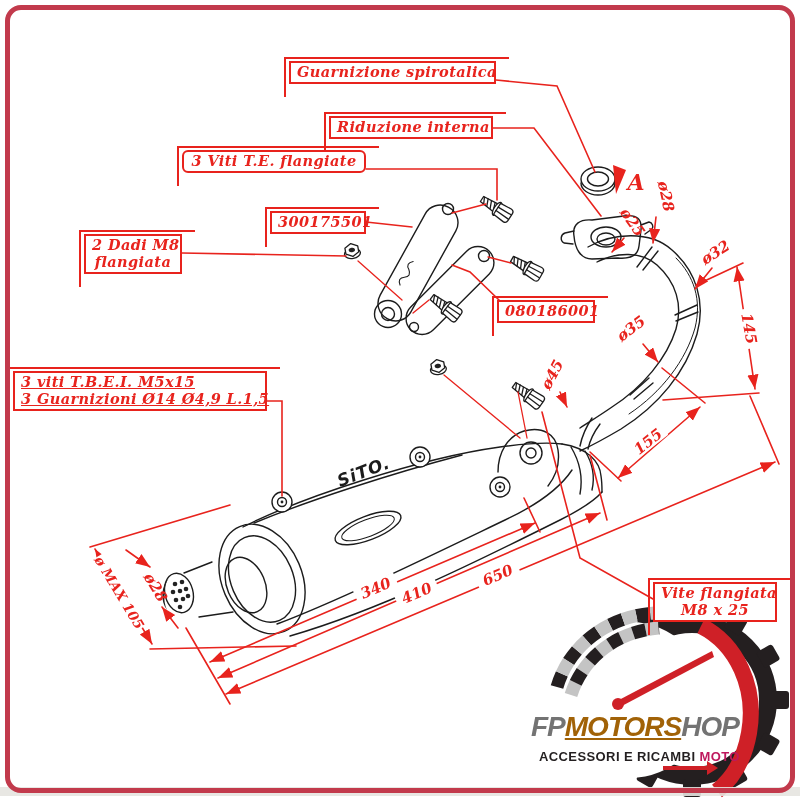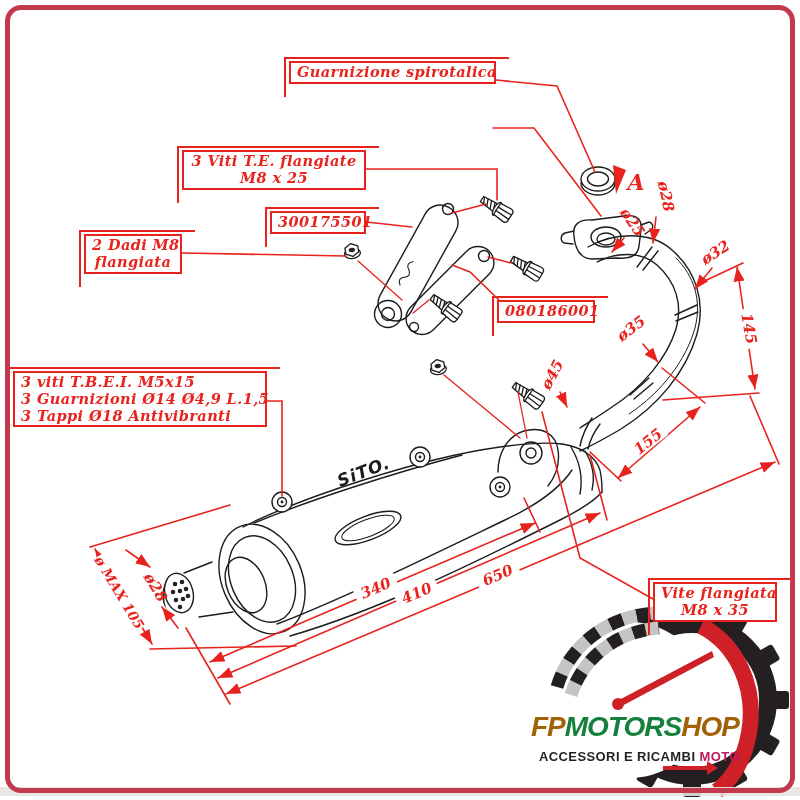--- a/index.html
+++ b/index.html
@@ -14,26 +14,26 @@
   svg{position:absolute;left:0;top:0;}
 
   
   .cad-box{position:absolute;border:2px solid var(--red);color:var(--red);background:#fff;
            font:italic 600 14.5px "DejaVu Serif",serif;letter-spacing:.4px;line-height:1.16;
            text-align:center;padding:1px 6px;white-space:nowrap;box-sizing:border-box;}
   .cad-box::before{content:"";position:absolute;left:-7px;right:-15px;top:-6px;
            border-top:2px solid var(--red);}
   .cad-box::after{content:"";position:absolute;left:-7px;top:-6px;bottom:-15px;
            border-left:2px solid var(--red);}
-  .cad-box.align-left{text-align:left;}
+  .cad-box.align-left{text-align:left;text-decoration:underline;}
 
   
   .wordmark{position:absolute;left:531px;top:711px;font:italic 800 28px "Liberation Sans",sans-serif;
             letter-spacing:-1px;white-space:nowrap;}
-  .wordmark .red{color:#a16207;margin-top:32px;} .wordmark .blk{color:#15803d;}
+  .wordmark .red{color:#737373;margin-top:32px;} .wordmark .blk{color:#a16207;text-decoration:underline;}
   .tagline{position:absolute;left:539px;top:749px;font:700 13px "Liberation Sans",sans-serif;
            letter-spacing:.4px;white-space:nowrap;}
   .tagline .blk{color:#231f20;text-align:right;} .tagline .red{color:#be185d;}
   .moto-arrow{position:absolute;left:663px;top:766px;width:44px;height:4px;background:#cf2027;}
   .moto-arrow::after{content:"";position:absolute;right:-11px;top:-5px;
            border-left:11px solid #cf2027;border-top:7px solid transparent;border-bottom:7px solid transparent;}
 </style>
 </head>
 <body>
 
@@ -280,42 +280,43 @@
       <path d="M571,695 C582,659 616,631 659,628" stroke="#241f20" stroke-dasharray="13 13" stroke-dashoffset="13"></path>
     </g>
     <polygon points="617,701 712,651 714,657 620,707" fill="#cf2027"></polygon>
     <circle cx="618" cy="704" r="6" fill="#cf2027"></circle>
   </g>
 </svg>
 
 <div class="cad-box" style="left:289px;top:61px;width:207px;">
   <div>Guarnizione spirotalica</div>
 </div>
-<div class="cad-box" style="left:182px;top:150px;width:184px;">
+<div class="cad-box" style="left:329px;top:116px;width:164px;">
+  <div>Riduzione interna</div>
+</div>
+<div class="cad-box" style="left:182px;top:150px;width:184px;border-radius:6px;">
   <div>3 Viti T.E. flangiate</div>
-  <div>M8 x 25</div>
 </div>
 <div class="cad-box" style="left:270px;top:211px;width:96px;">
   <div>300175501</div>
 </div>
 <div class="cad-box" style="left:84px;top:234px;width:98px;">
   <div>2 Dadi M8</div>
   <div>flangiata</div>
 </div>
 <div class="cad-box" style="left:497px;top:300px;width:98px;">
   <div>080186001</div>
 </div>
 <div class="cad-box align-left" style="left:13px;top:371px;width:254px;">
   <div>3 viti T.B.E.I. M5x15</div>
   <div>3 Guarnizioni Ø14 Ø4,9 L.1,5</div>
-  <div>3 Tappi Ø18 Antivibranti</div>
 </div>
 <div class="cad-box" style="left:653px;top:582px;width:124px;">
   <div>Vite flangiata</div>
-  <div>M8 x 35</div>
+  <div>M8 x 25</div>
 </div>
 
 <div class="wordmark">
   <span class="red">FP</span><span class="blk">MOTORS</span><span class="red">HOP</span>
 </div>
 <div class="tagline">
   <span class="blk">ACCESSORI E RICAMBI</span>
   <span class="red">MOTO</span>
 </div>
 <div class="moto-arrow"></div>

